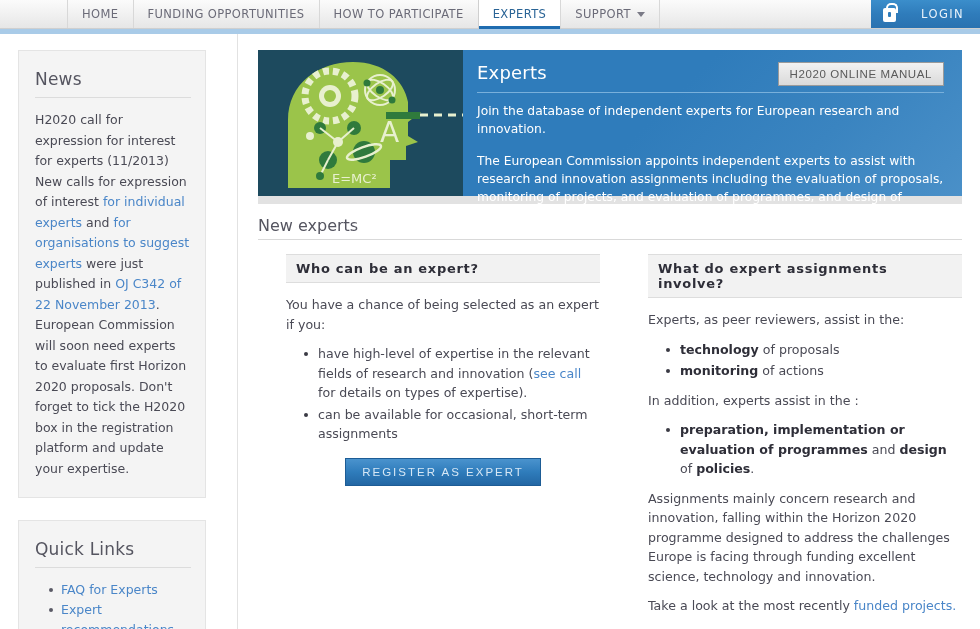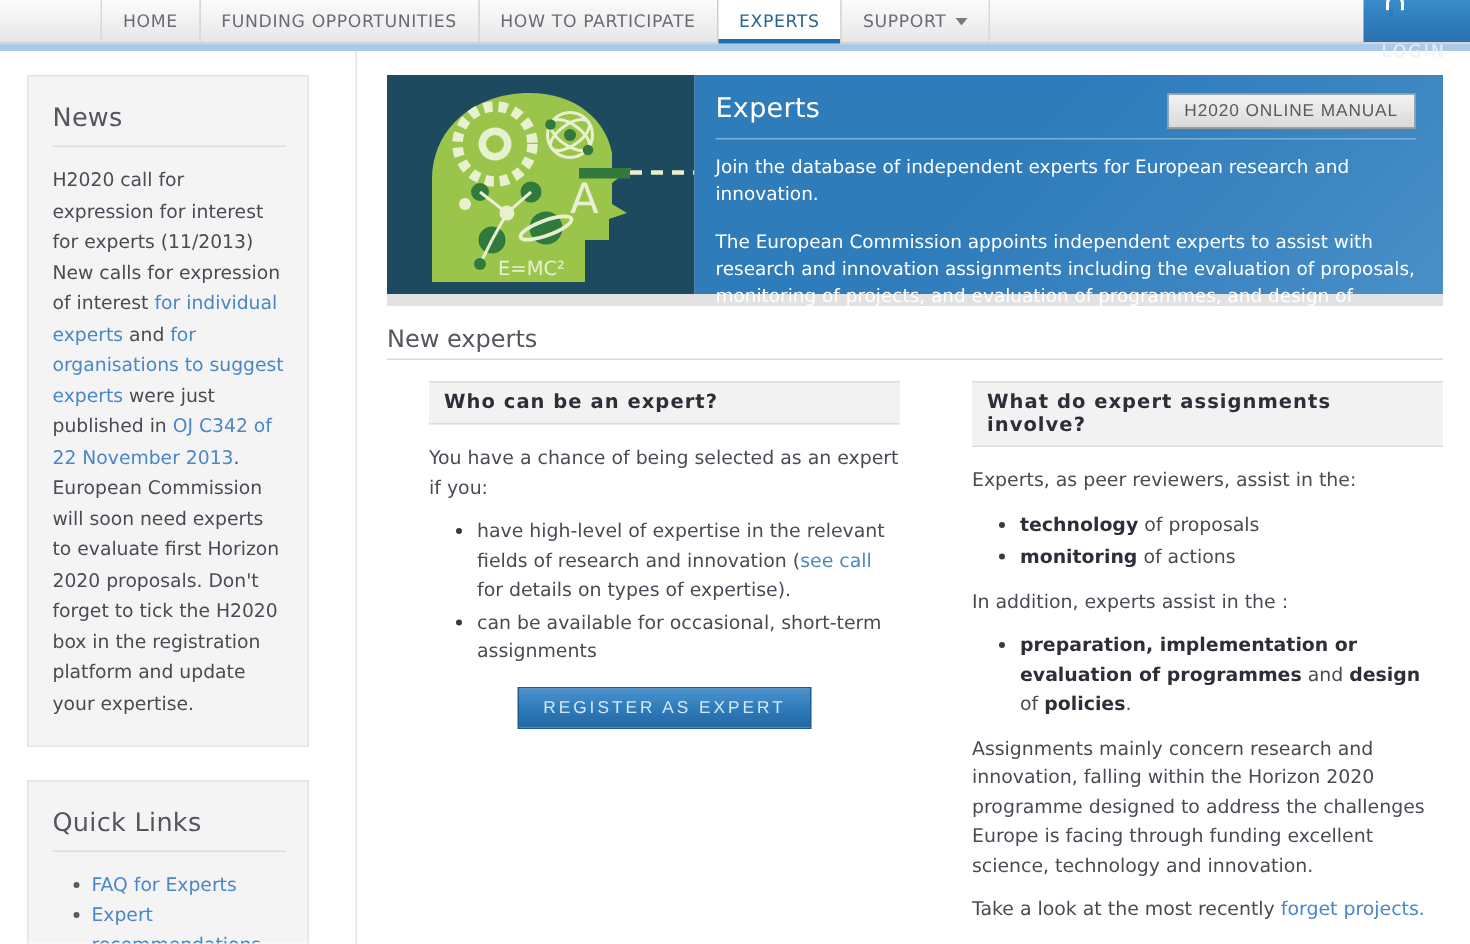--- a/index.html
+++ b/index.html
@@ -66,30 +66,29 @@
     border-right: 4px solid transparent;
     border-top: 5px solid #7a7a86;
   }
   .nav-right {
     margin-left: auto;
     display: flex;
     align-items: stretch;
   }
   .nav-btn {
     display: flex;
-    align-items: flex-start;
+    align-items: center;
     gap: 25px;
     padding: 0 16px 0 12px;
     background: linear-gradient(to bottom, #3b8ecb 0%, #2f7cbb 50%, #2a72b0 100%);
     color: #e9f2fa;
     font-size: 11.5px;
     letter-spacing: 1.4px;
     cursor: pointer;
     text-transform: uppercase;
-    flex-direction: column;
   }
   .nav-btn + .nav-btn { border-left: 2px solid #ffffff; }
   .icon-lock {
     position: relative;
     width: 13px; height: 14px;
     background: #ffffff;
     border-radius: 2px;
     margin-top: 2px;
   }
   .icon-lock::before {
@@ -463,21 +462,21 @@
           <p class="p">Experts, as peer reviewers, assist in the:</p>
           <ul class="bullets" id="right-bullets-1">
               <li><span class="b">technology</span><span> of proposals</span></li>
               <li><span class="b">monitoring</span><span> of actions</span></li>
             </ul>
           <p class="p">In addition, experts assist in the :</p>
           <ul class="bullets" id="right-bullets-2">
               <li><span class="b">preparation, implementation or evaluation of programmes</span><span> and </span><span class="b">design</span><span> of </span><span class="b">policies</span><span>.</span></li>
             </ul>
           <p class="p">Assignments mainly concern research and innovation, falling within the Horizon 2020 programme designed to address the challenges Europe is facing through funding excellent science, technology and innovation.</p>
-          <p class="p" id="closing-line"><span>Take a look at the most recently </span><span class="lnk">forget projects.</span></p>
+          <p class="p" id="closing-line"><span>Take a look at the most recently </span><span class="lnk">funded projects.</span></p>
         </div>
 
       </div>
 
     </div>
 
   </main>
 </div>
 
 </body></html>

